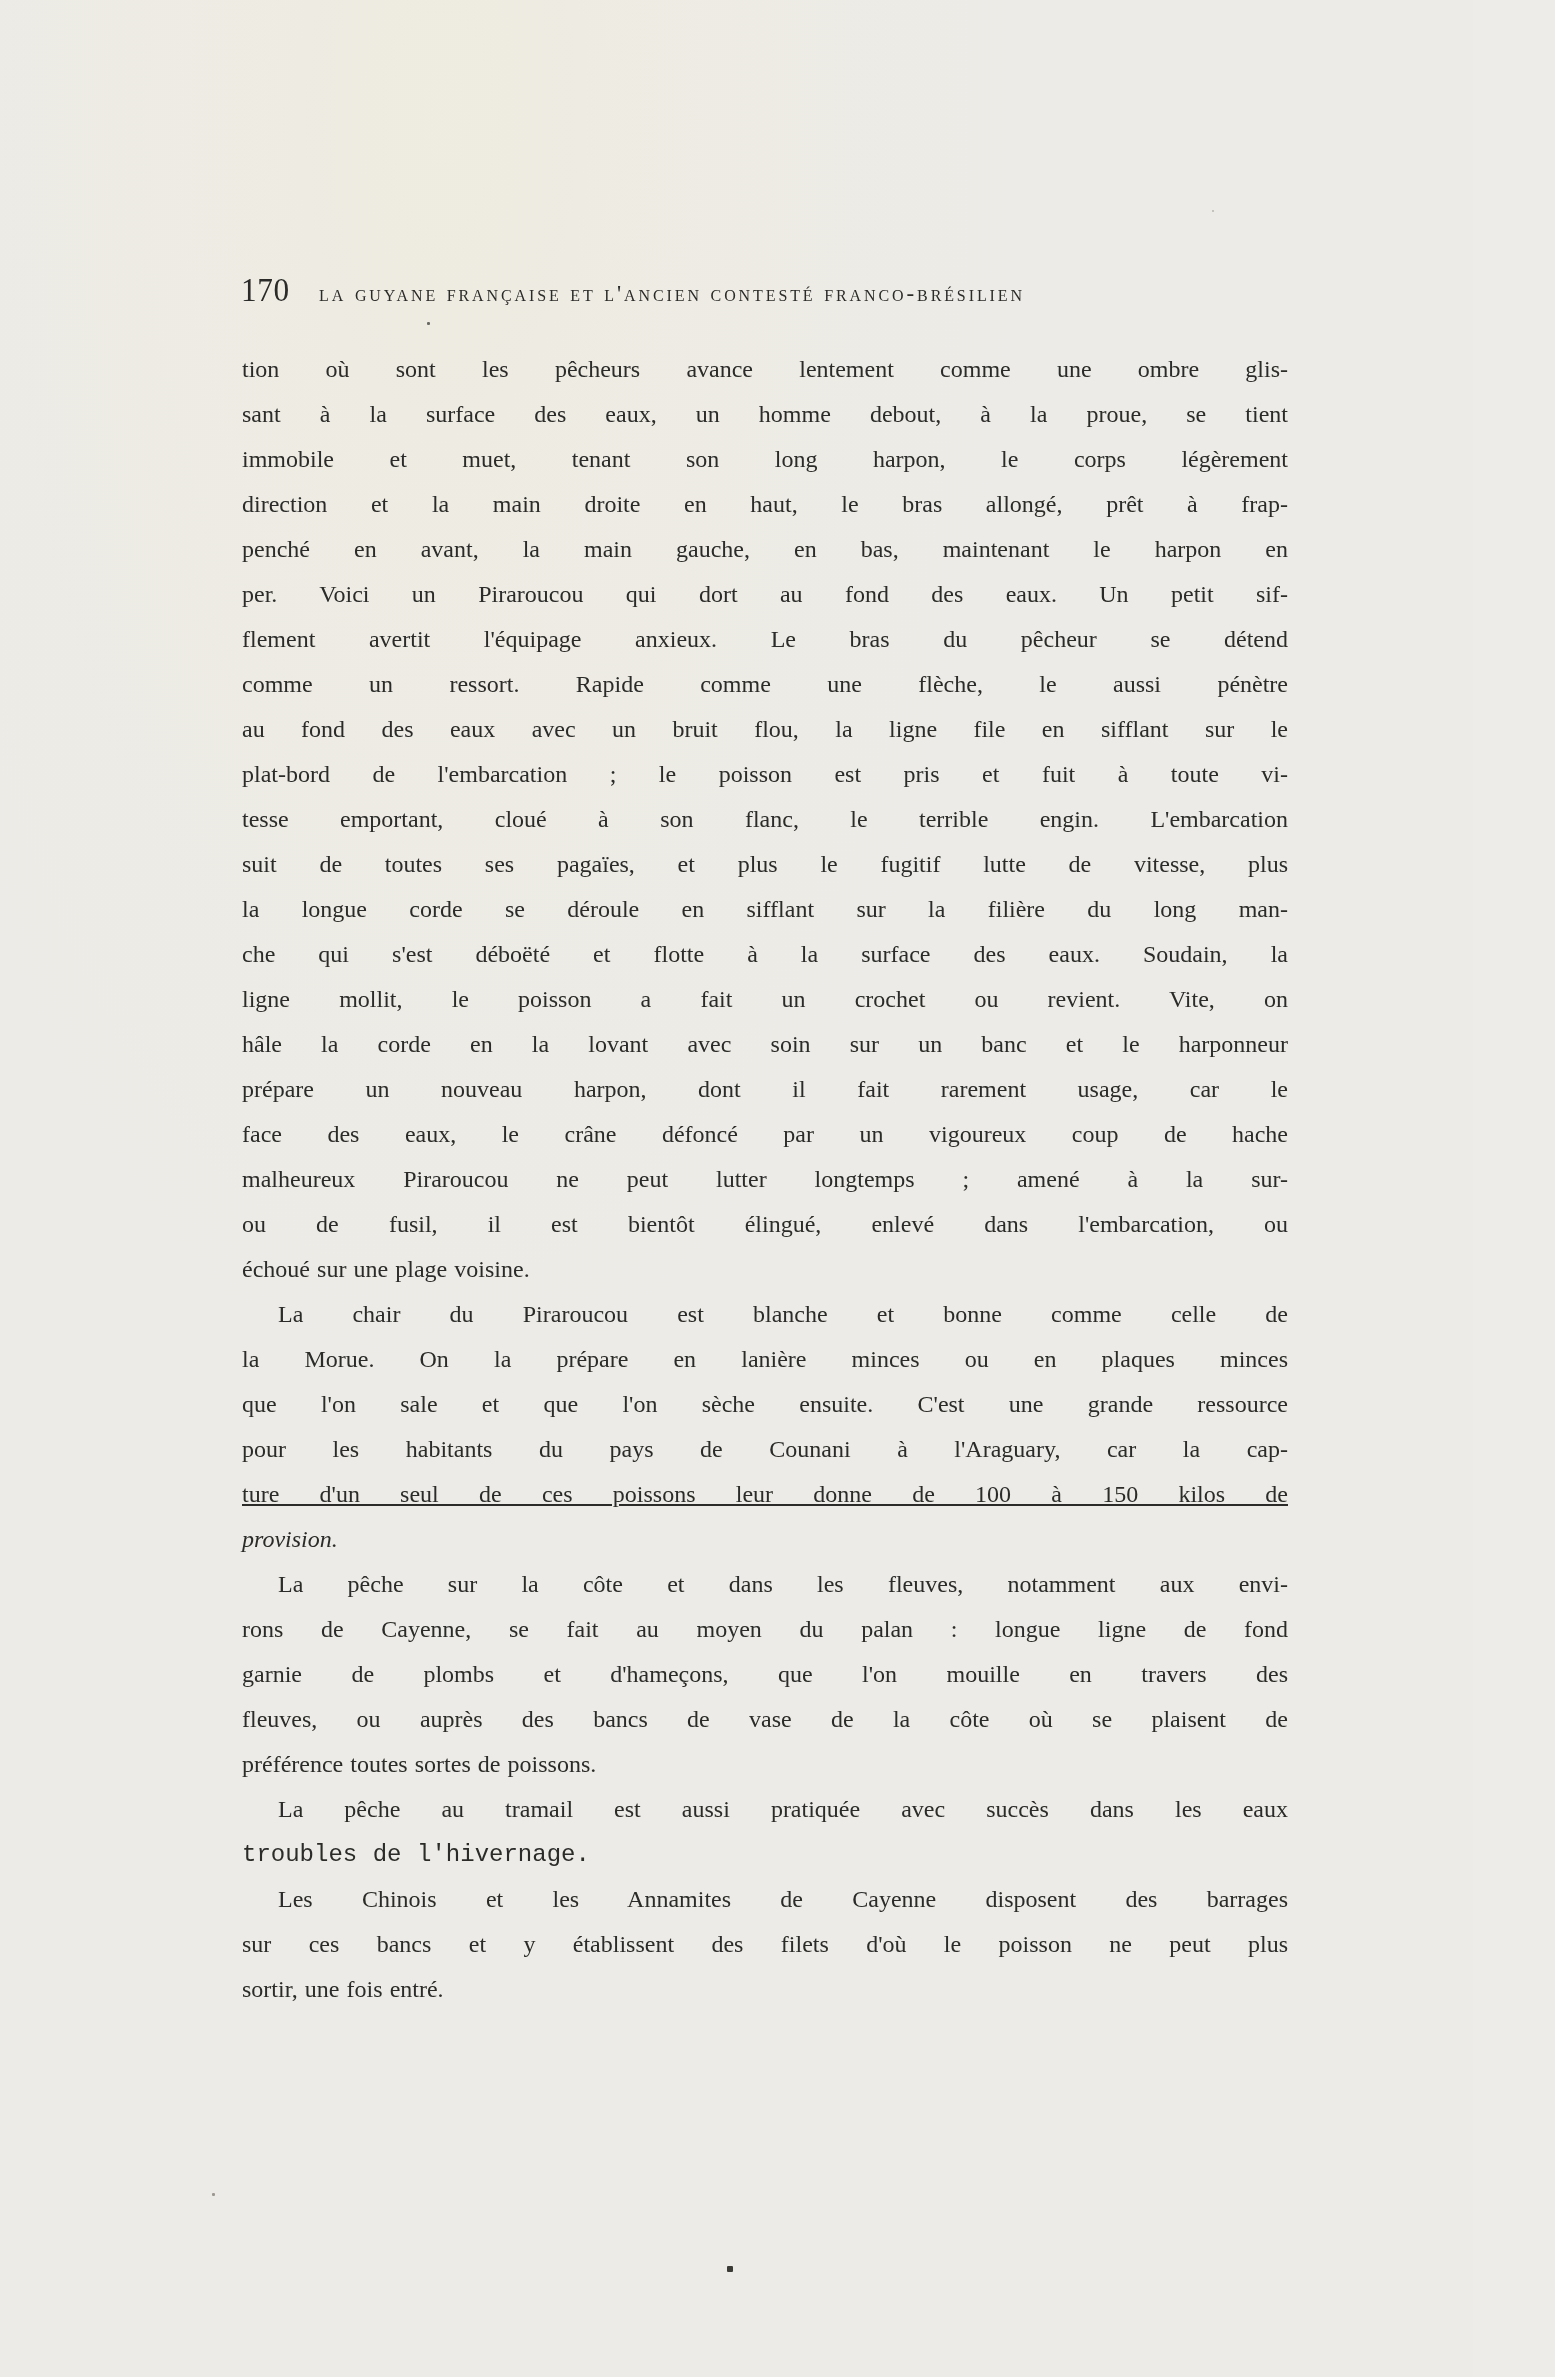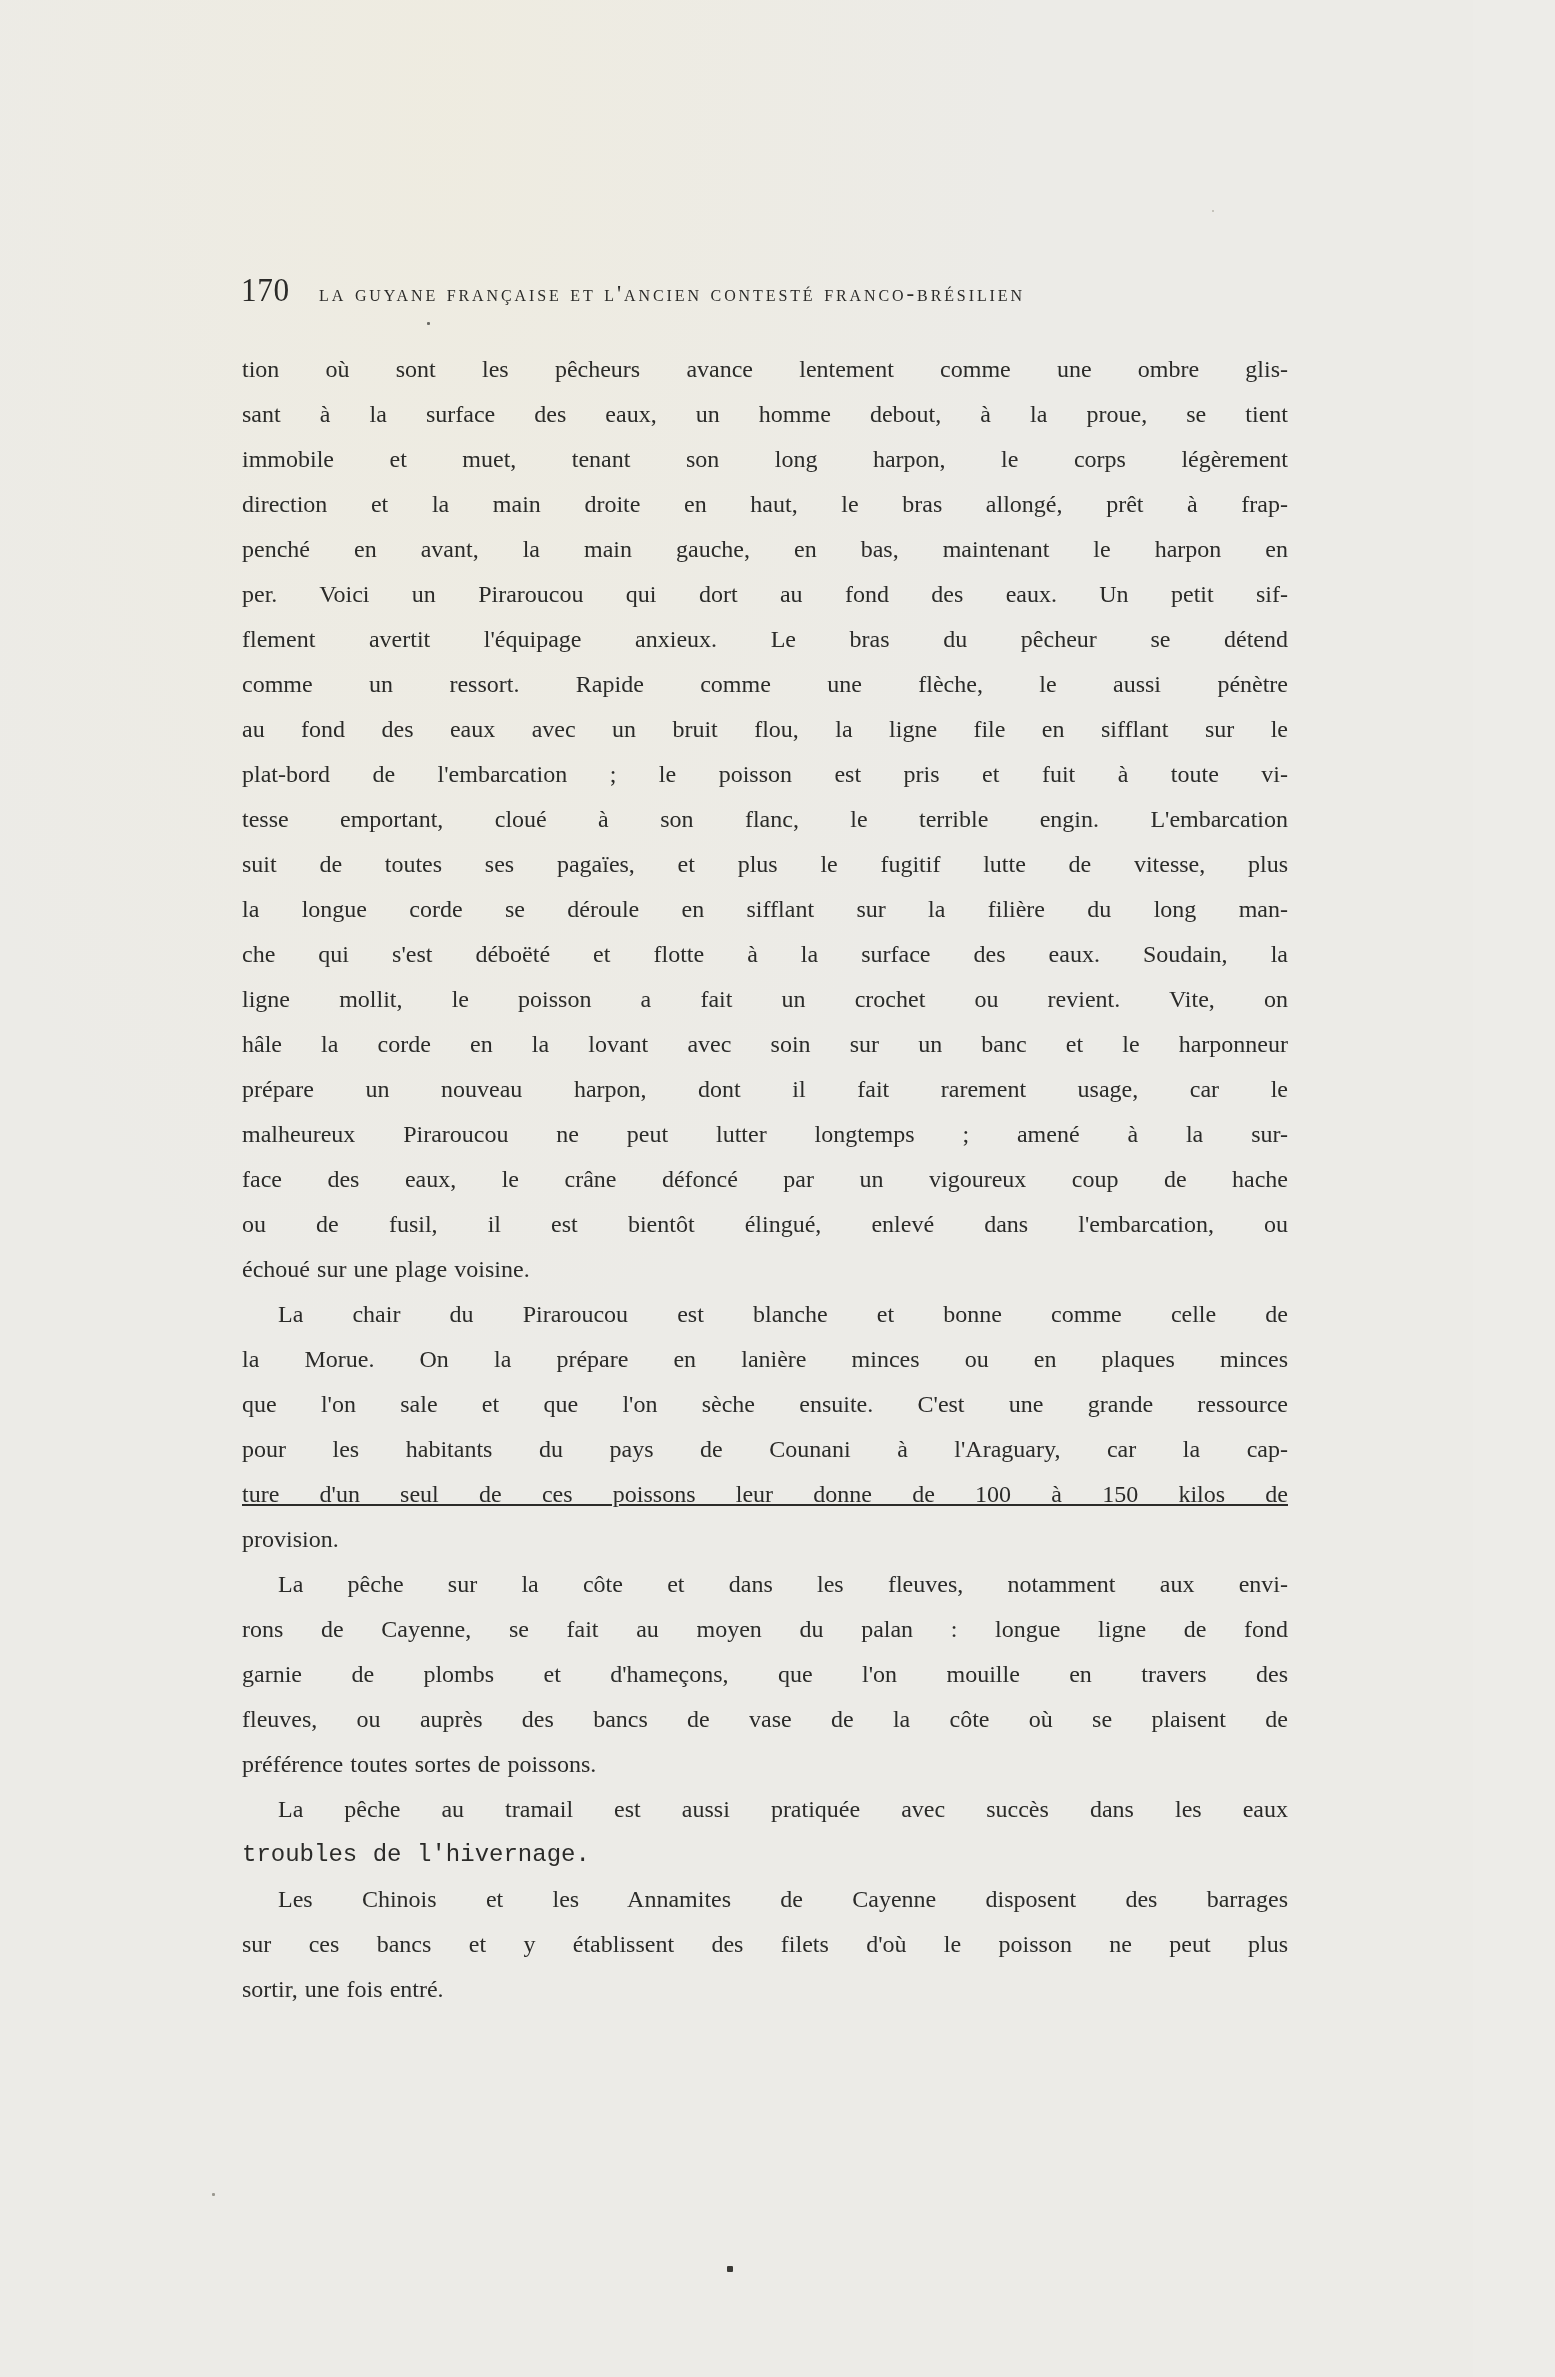--- a/index.html
+++ b/index.html
@@ -150,26 +150,26 @@
       <div class="line">
         <span style="text-align: justify; text-align-last: justify;">ligne mollit, le poisson a fait un crochet ou revient. Vite, on</span>
       </div>
       <div class="line">
         <span style="text-align: justify; text-align-last: justify;">hâle la corde en la lovant avec soin sur un banc et le harponneur</span>
       </div>
       <div class="line">
         <span style="text-align: justify; text-align-last: justify;">prépare un nouveau harpon, dont il fait rarement usage, car le</span>
       </div>
       <div class="line">
+        <span style="text-align: justify; text-align-last: justify;">face des eaux, le crâne défoncé par un vigoureux coup de hache</span>
+      </div>
+      <div class="line">
         <span style="text-align: justify; text-align-last: justify;">malheureux Piraroucou ne peut lutter longtemps ; amené à la sur-</span>
       </div>
       <div class="line">
-        <span style="text-align: justify; text-align-last: justify;">face des eaux, le crâne défoncé par un vigoureux coup de hache</span>
-      </div>
-      <div class="line">
         <span style="text-align: justify; text-align-last: justify;">ou de fusil, il est bientôt élingué, enlevé dans l'embarcation, ou</span>
       </div>
       <div class="line last">
         <span style="text-align: justify; text-align-last: left;">échoué sur une plage voisine.</span>
       </div>
       <div class="line indent">
         <span style="text-align: justify; text-align-last: justify;">La chair du Piraroucou est blanche et bonne comme celle de</span>
       </div>
       <div class="line">
         <span style="text-align: justify; text-align-last: justify;">la Morue. On la prépare en lanière minces ou en plaques minces</span>
@@ -177,21 +177,21 @@
       <div class="line">
         <span style="text-align: justify; text-align-last: justify;">que l'on sale et que l'on sèche ensuite. C'est une grande ressource</span>
       </div>
       <div class="line">
         <span style="text-align: justify; text-align-last: justify;">pour les habitants du pays de Counani à l'Araguary, car la cap-</span>
       </div>
       <div class="line">
         <span style="text-align: justify; text-align-last: justify; text-decoration: underline;">ture d'un seul de ces poissons leur donne de 100 à 150 kilos de</span>
       </div>
       <div class="line last">
-        <span style="text-align: justify; text-align-last: left;">provision.</span>
+        <span style="text-align: justify; text-align-last: left; font-style: italic;">provision.</span>
       </div>
       <div class="line indent">
         <span style="text-align: justify; text-align-last: justify;">La pêche sur la côte et dans les fleuves, notamment aux envi-</span>
       </div>
       <div class="line">
         <span style="text-align: justify; text-align-last: justify;">rons de Cayenne, se fait au moyen du palan : longue ligne de fond</span>
       </div>
       <div class="line">
         <span style="text-align: justify; text-align-last: justify;">garnie de plombs et d'hameçons, que l'on mouille en travers des</span>
       </div>

